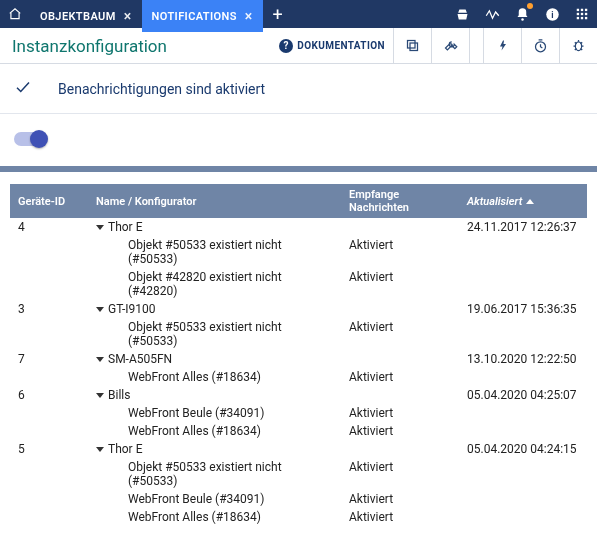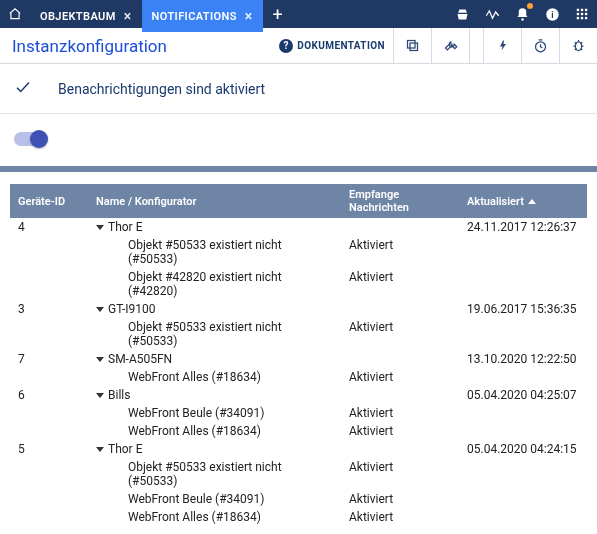--- a/index.html
+++ b/index.html
@@ -41,21 +41,21 @@
   .toolbar {
     display: flex;
     align-items: center;
     height: 36px;
     border-bottom: 1px solid #d6dbe3;
     color: #1a3a6e;
   }
   .toolbar .title {
     padding-left: 12px;
     font-size: 17px;
-    color: #1d4ed8;
+    color: #0f766e;
     font-weight: 400;
   }
   .toolbar .mid-spacer { flex: 1; }
   .doclink {
     display: flex; align-items: center; gap: 4px;
     font-size: 10px;
     letter-spacing: 0.4px;
     font-weight: 700;
     color: #1a3a6e;
     padding-right: 8px;
@@ -124,20 +124,21 @@
   table.devices thead th {
     background: #6f85a6;
     color: #fff;
     font-weight: 600;
     text-align: left;
     padding: 4px 8px;
     font-size: 11px;
   }
   table.devices thead th.sort {
     white-space: nowrap;
+    font-style: italic;
   }
   .sort-tri {
     display:inline-block;
     margin-left:4px;
     width:0;height:0;
     border-left:4px solid transparent;
     border-right:4px solid transparent;
     border-bottom:5px solid #fff;
     vertical-align: middle;
   }

